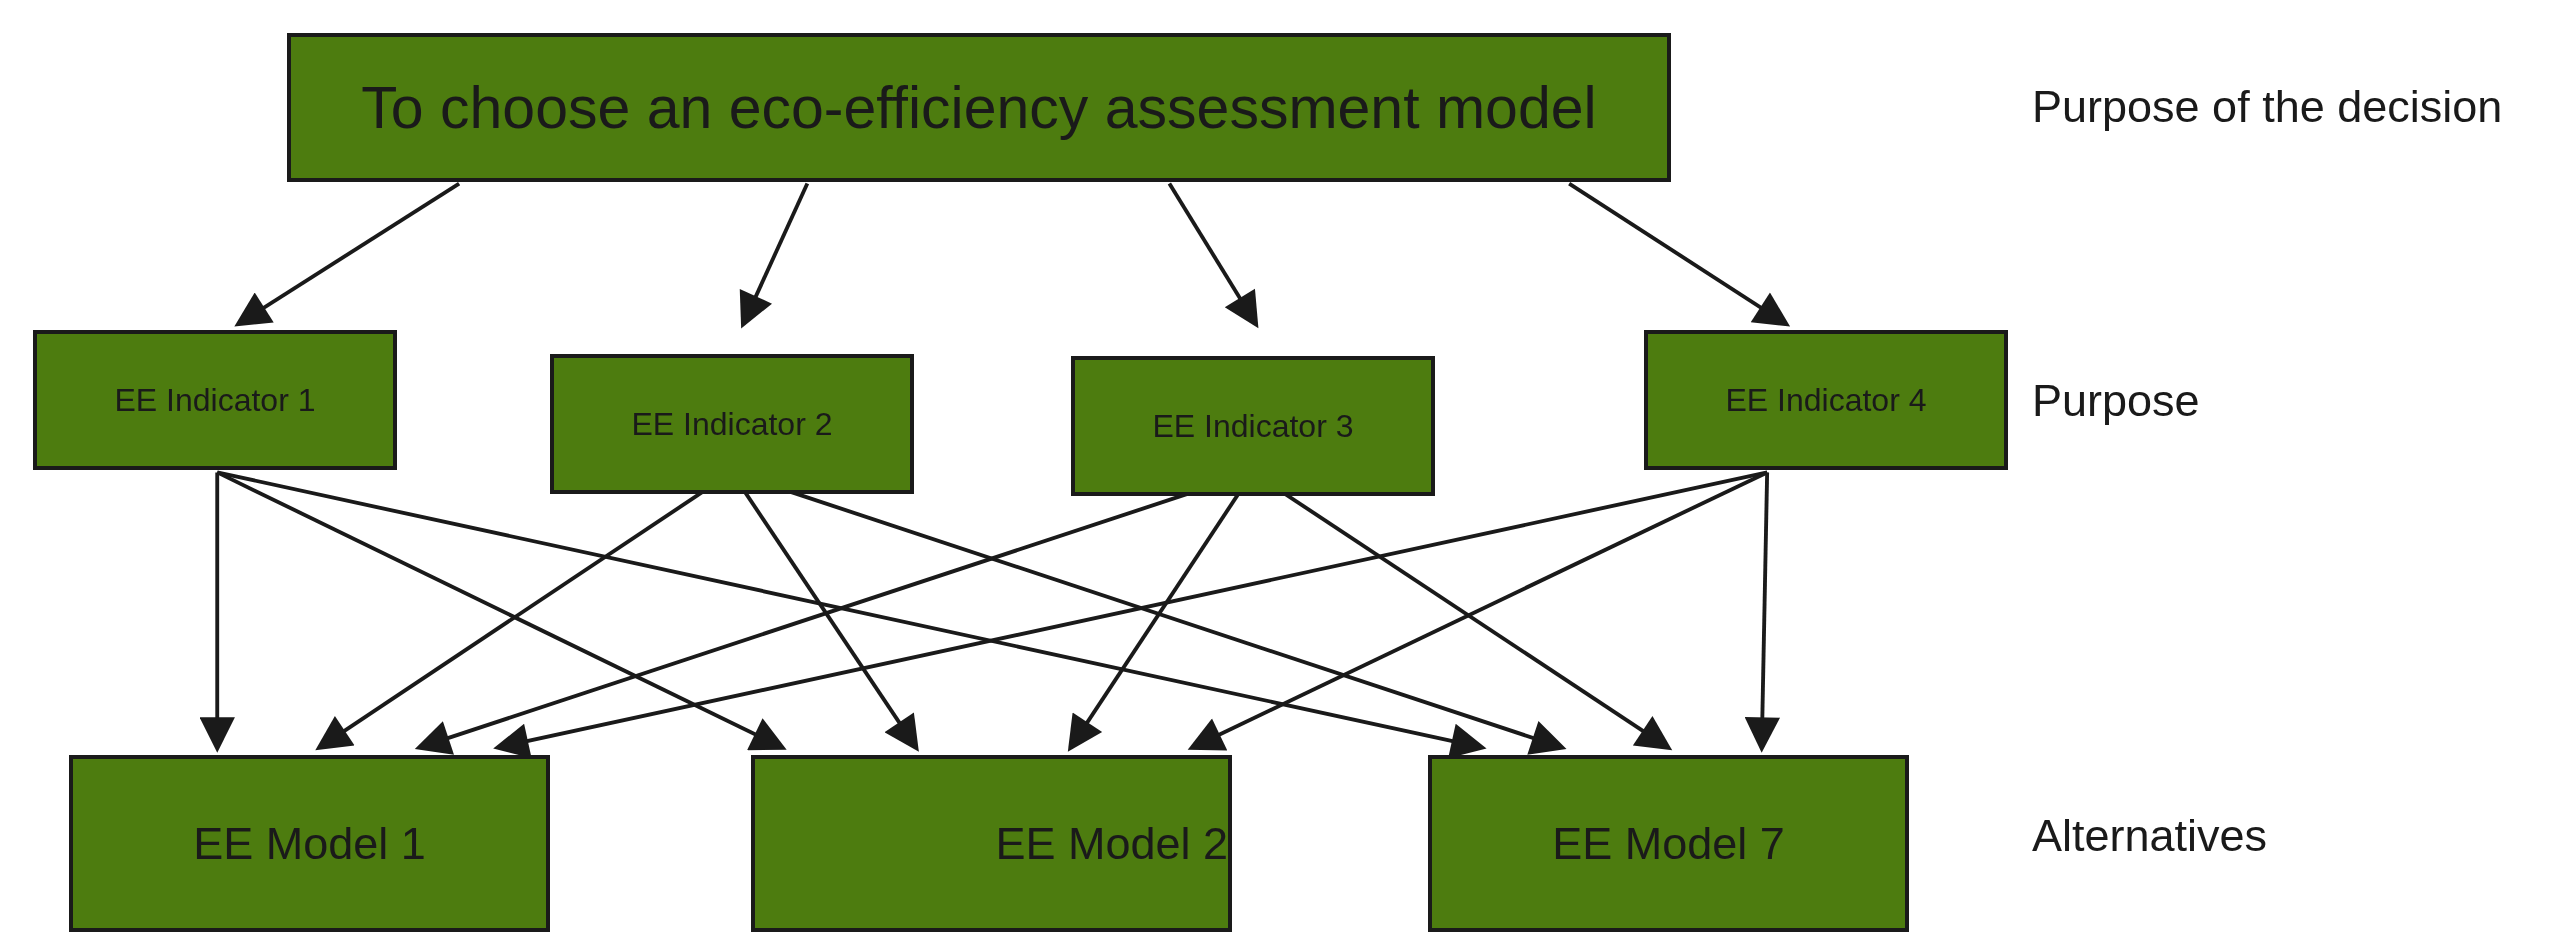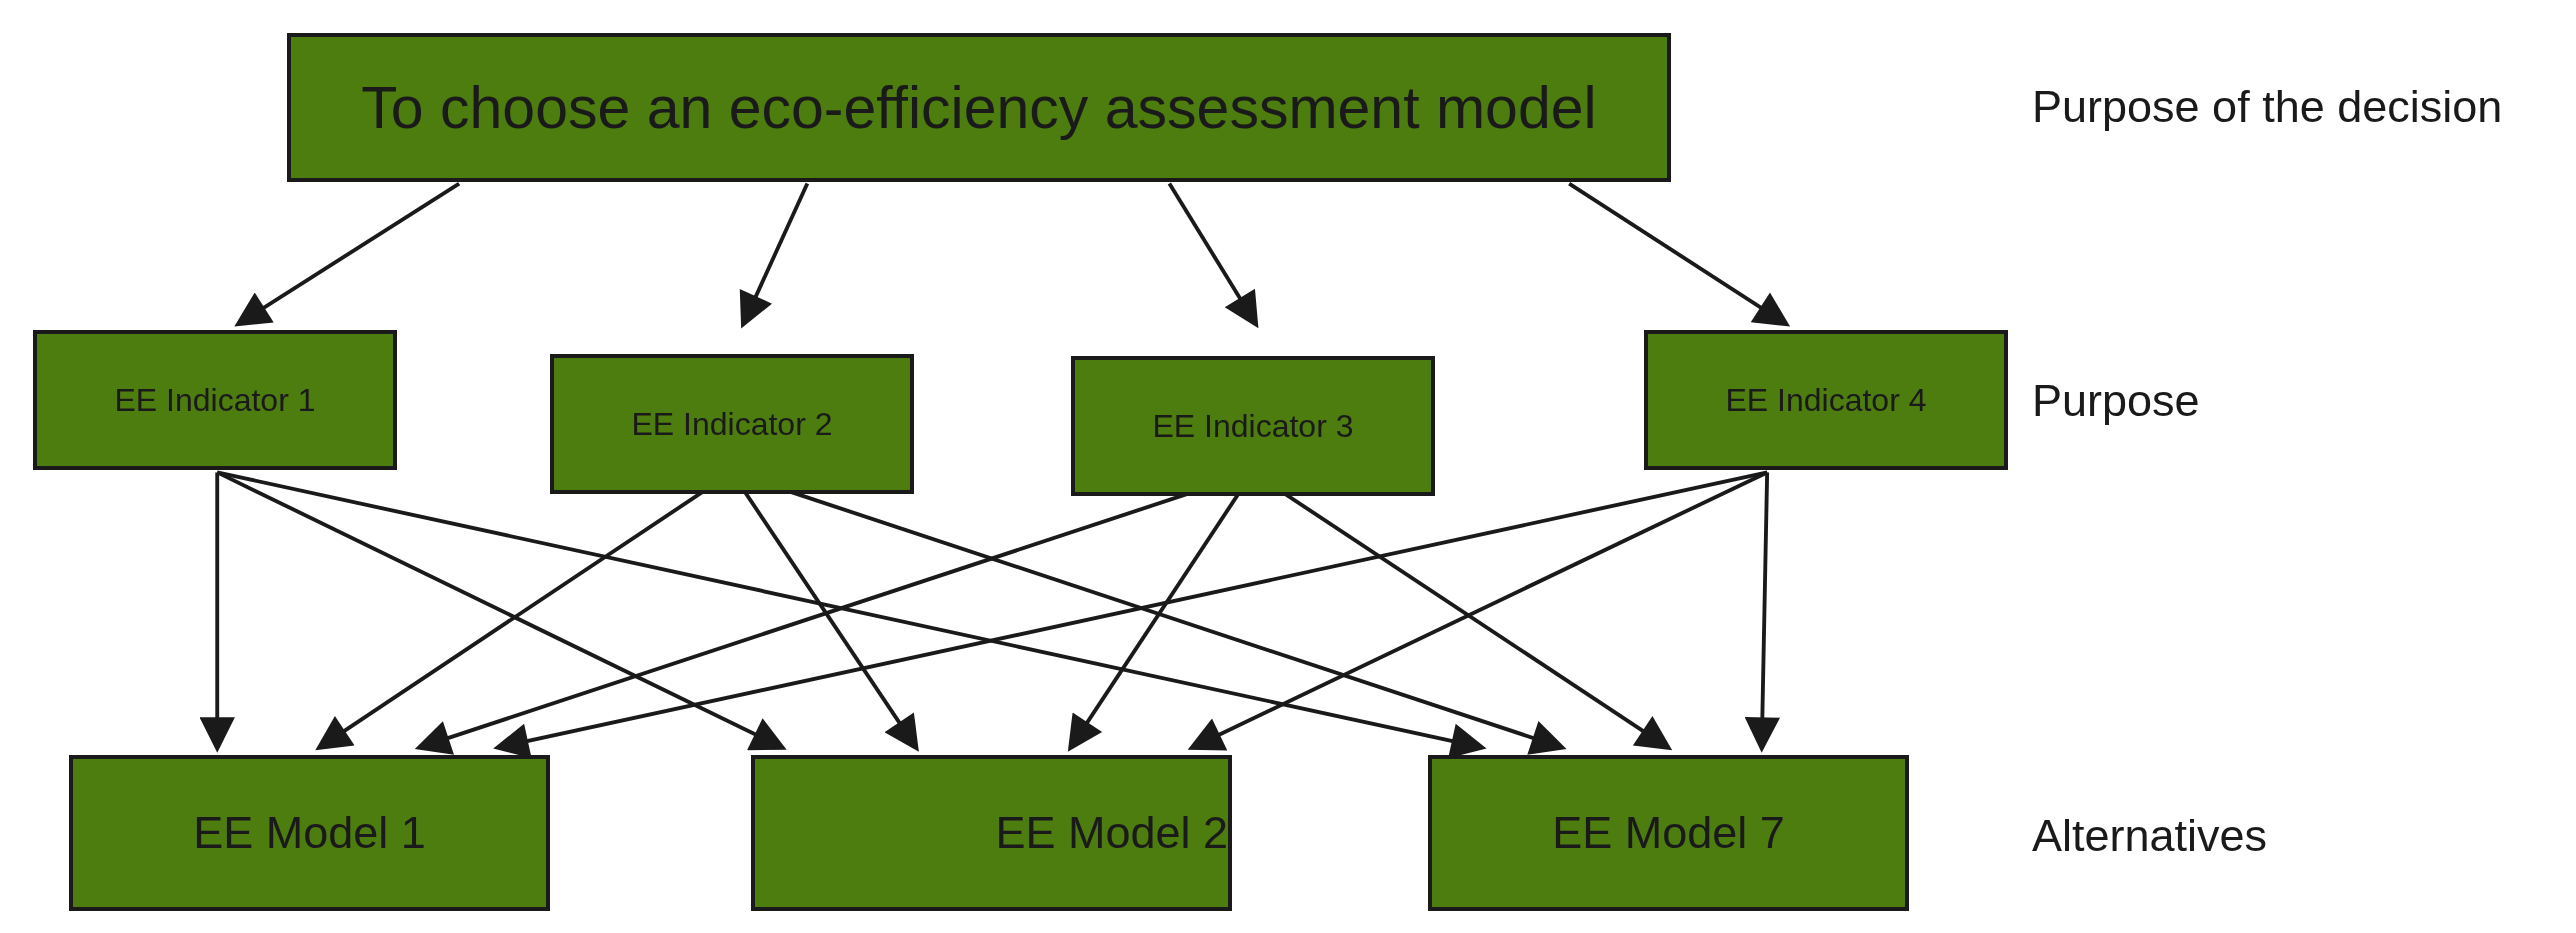--- a/index.html
+++ b/index.html
@@ -46,21 +46,21 @@
     top: 330px;
     width: 364px; height: 140px;
     font-size: 32px;
   }
   .crit-1 { left: 33px; }
   .crit-2 { left: 550px; margin-top: 24px; }
   .crit-3 { left: 1071px; margin-top: 26px; }
   .crit-4 { left: 1644px; }
   .alt-box {
     top: 755px;
-    width: 481px; height: 156px;
+    width: 481px; height: 177px;
     font-size: 45px;
   }
   .alt-1 { left: 69px; }
   .alt-2 { left: 751px; justify-content: flex-end; }
   .alt-3 { left: 1428px; }
   .level-label {
     position: absolute;
     left: 2032px;
     font-size: 45px;
     line-height: 1.15;

